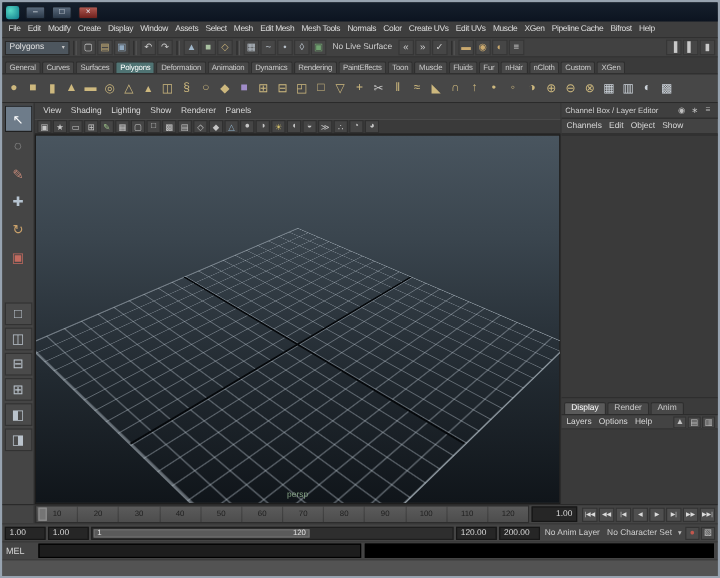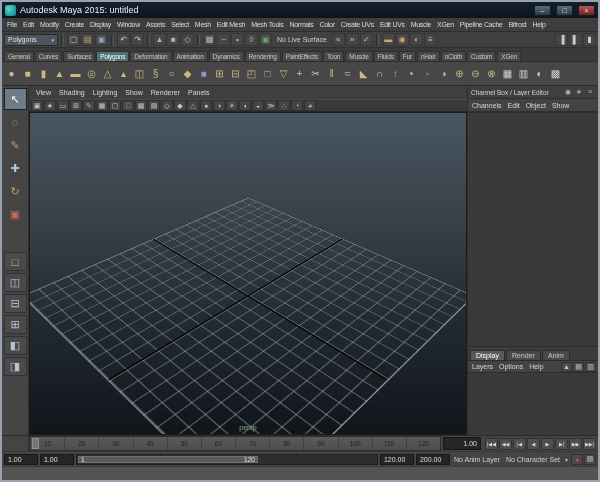--- a/index.html
+++ b/index.html
@@ -102,21 +102,20 @@
   
   .help-row{flex:0 0 14px;background:#535353;border-top:1px solid #3a3a3a;}
 </style>
 </head>
 <body>
 
 <div class="window">
 
   <div class="titlebar">
     <div class="logo"></div>
-    <div class="title-text">Autodesk Maya 2015: untitled</div>
     <div class="winbtn">–</div>
     <div class="winbtn">□</div>
     <div class="winbtn close">×</div>
   </div>
 
   <div class="menubar">
 
   <div class="menu-item">File</div>
       <div class="menu-item">Edit</div>
       <div class="menu-item">Modify</div>
@@ -415,16 +414,21 @@
     <div class="rr-label">No Anim Layer</div>
     <div class="rr-label">No Character Set</div>
     <div class="rr-arrow">▾</div>
     <div style="display:flex;gap:1px;">
 
     <div class="rr-icon" style="color:#c2574d">●</div>
         <div class="rr-icon" style="color:#c6c6c6">▧</div>
       </div>
   </div>
 
+  <div class="command-row">
+    <div class="mel-label">MEL</div>
+    <div class="cmd-input"></div>
+    <div class="cmd-output"></div>
+  </div>
 
   <div class="help-row"></div>
 
 </div>
 
 </body></html>

